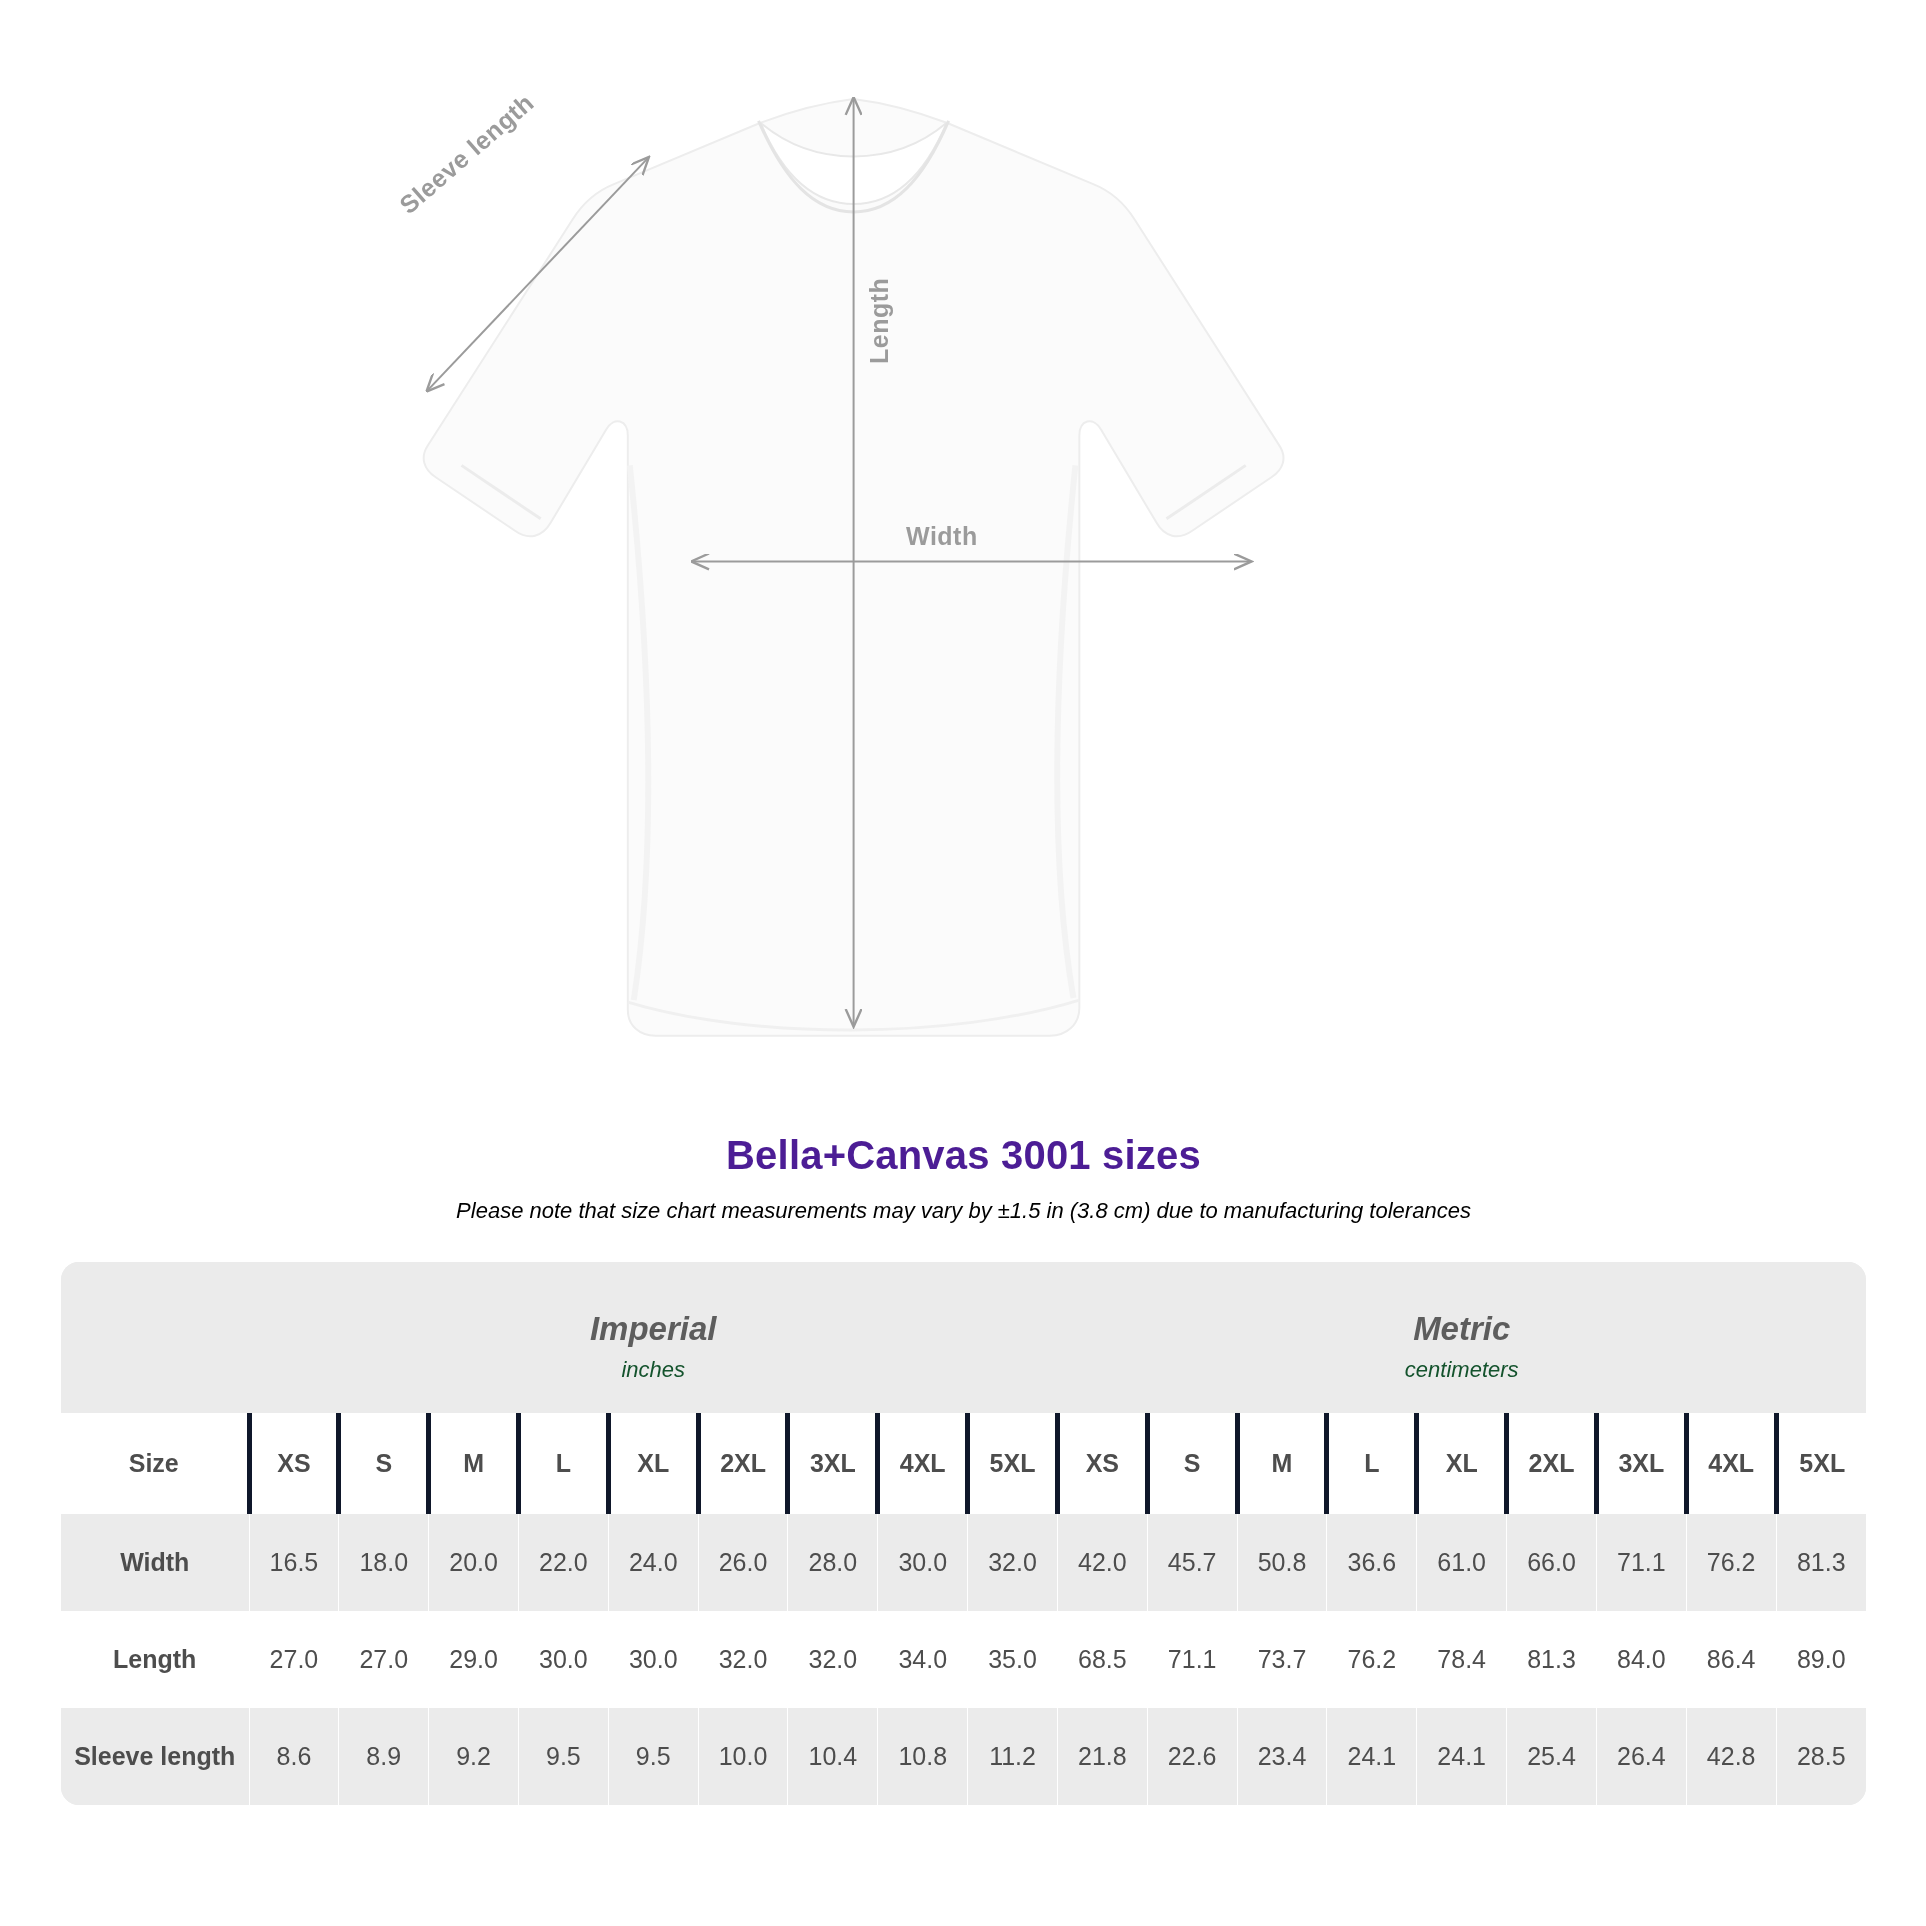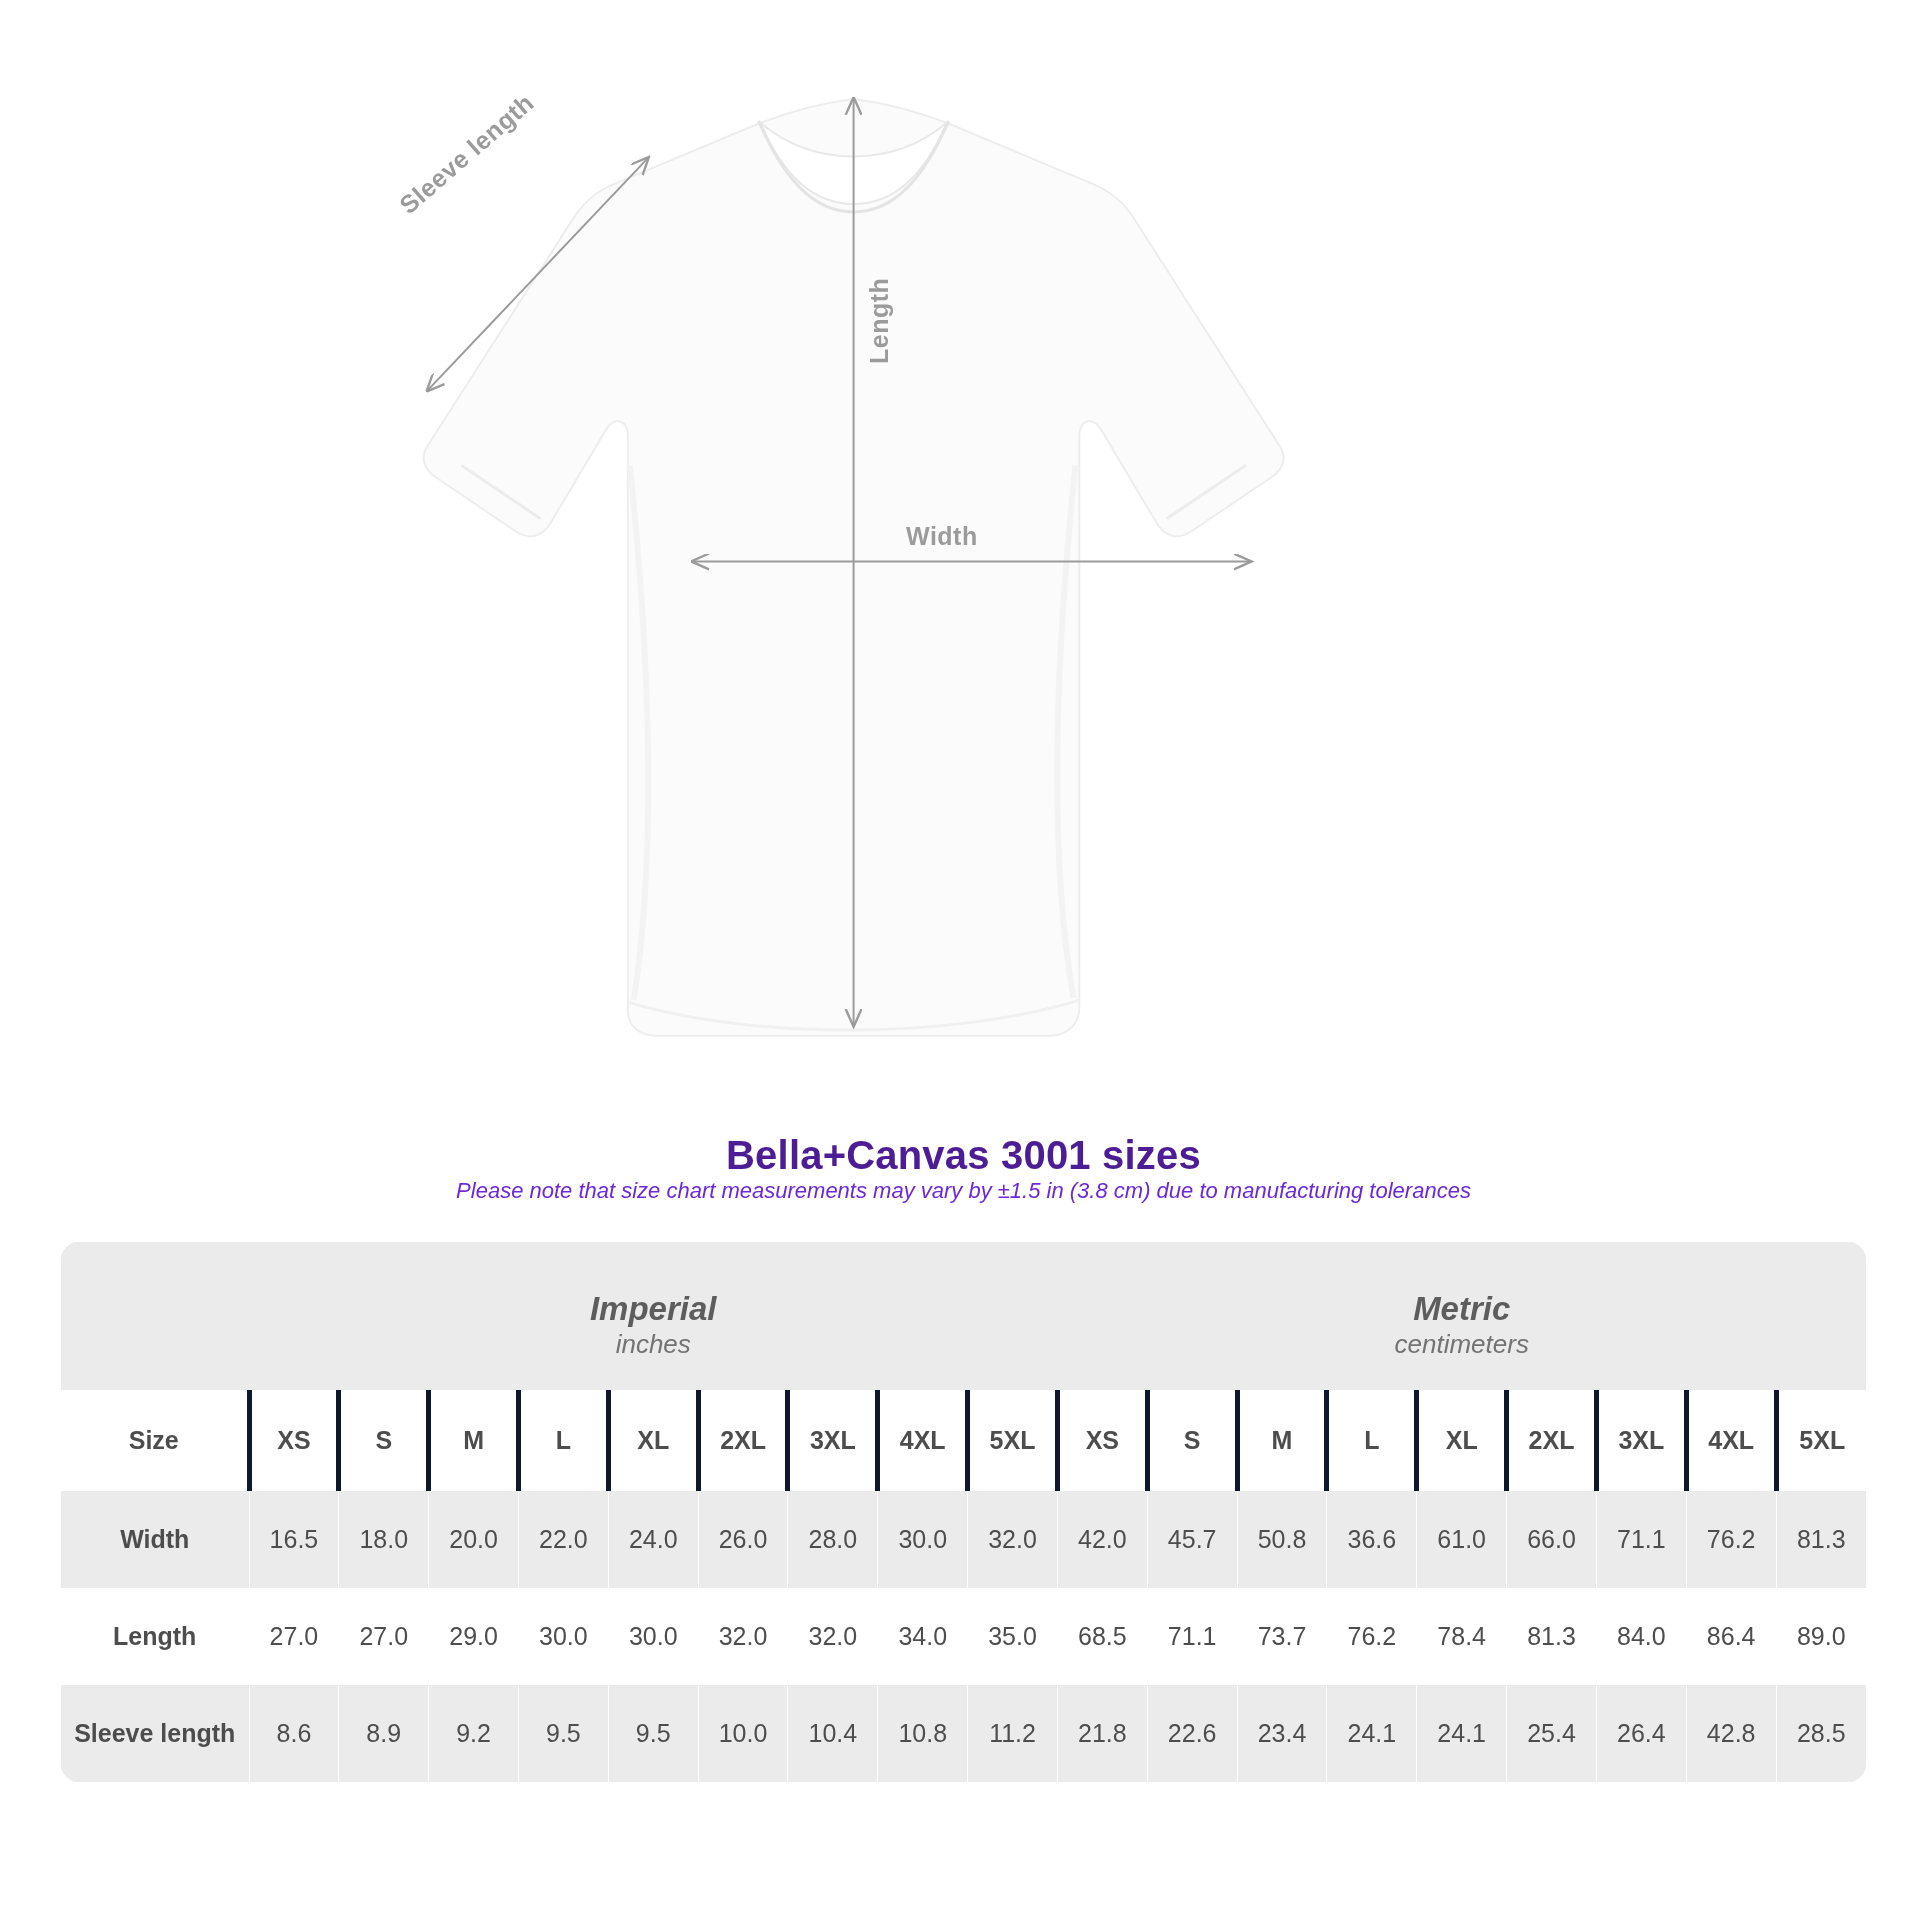--- a/index.html
+++ b/index.html
@@ -65,21 +65,22 @@
   .chart-title {
     font-size: 40px;
     font-weight: bold;
     color: #4c1d95;
     margin: 0;
     letter-spacing: 0.2px;
   }
   .chart-note {
     font-size: 22px;
     font-style: italic;
-    color: #6d28d9;
+    color: #000000;
+    margin-top: 20px;
   }
 
   
   .table-wrap {
     margin: 38px 61px 0 61px;
     border-radius: 18px;
     overflow: hidden;
     background: #ebebeb;
   }
   table.size-table {
@@ -98,23 +99,24 @@
     padding: 46px 0 30px 0;
   }
   .unit-title {
     font-size: 33px;
     font-weight: bold;
     font-style: italic;
     color: #5d5d5d;
     line-height: 1.25;
   }
   .unit-sub {
-    font-size: 26px;
+    font-size: 22px;
     font-style: italic;
-    color: #737373;
+    color: #14532d;
+    margin-top: 8px;
   }
   .head-row th {
     background: #ffffff;
     font-weight: bold;
     color: #5a5a5a;
     padding: 36px 0;
     font-size: 26px;
   }
   .row-label {
     font-weight: bold;

